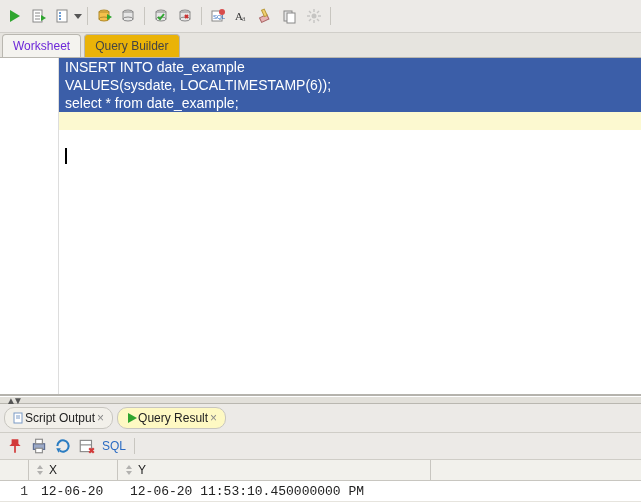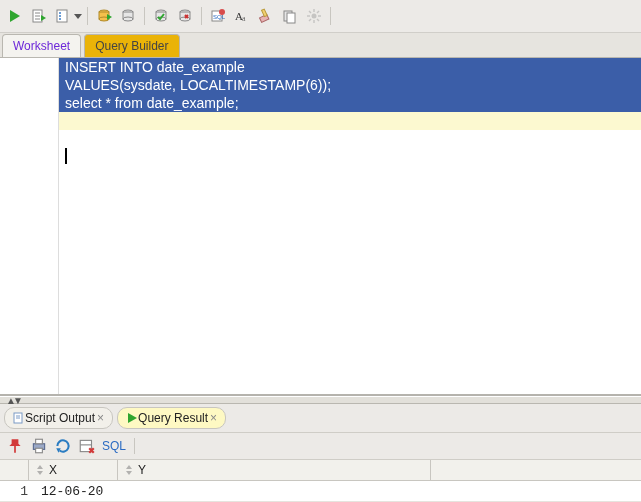--- a/index.html
+++ b/index.html
@@ -241,16 +241,17 @@
       <svg viewBox="0 0 10 10">
             <polygon points="5,0 8,4 2,4" fill="#888"></polygon>
             <polygon points="5,10 8,6 2,6" fill="#888"></polygon>
           </svg>
       <span>Y</span>
     </div>
   </div>
   <div class="row">
     <div class="rn">1</div>
     <div class="cell c0">12-06-20</div>
+    <div class="cell c1">12-06-20 11:53:10.450000000 PM</div>
   </div>
 </div>
 
 </div>
 
 </body></html>

